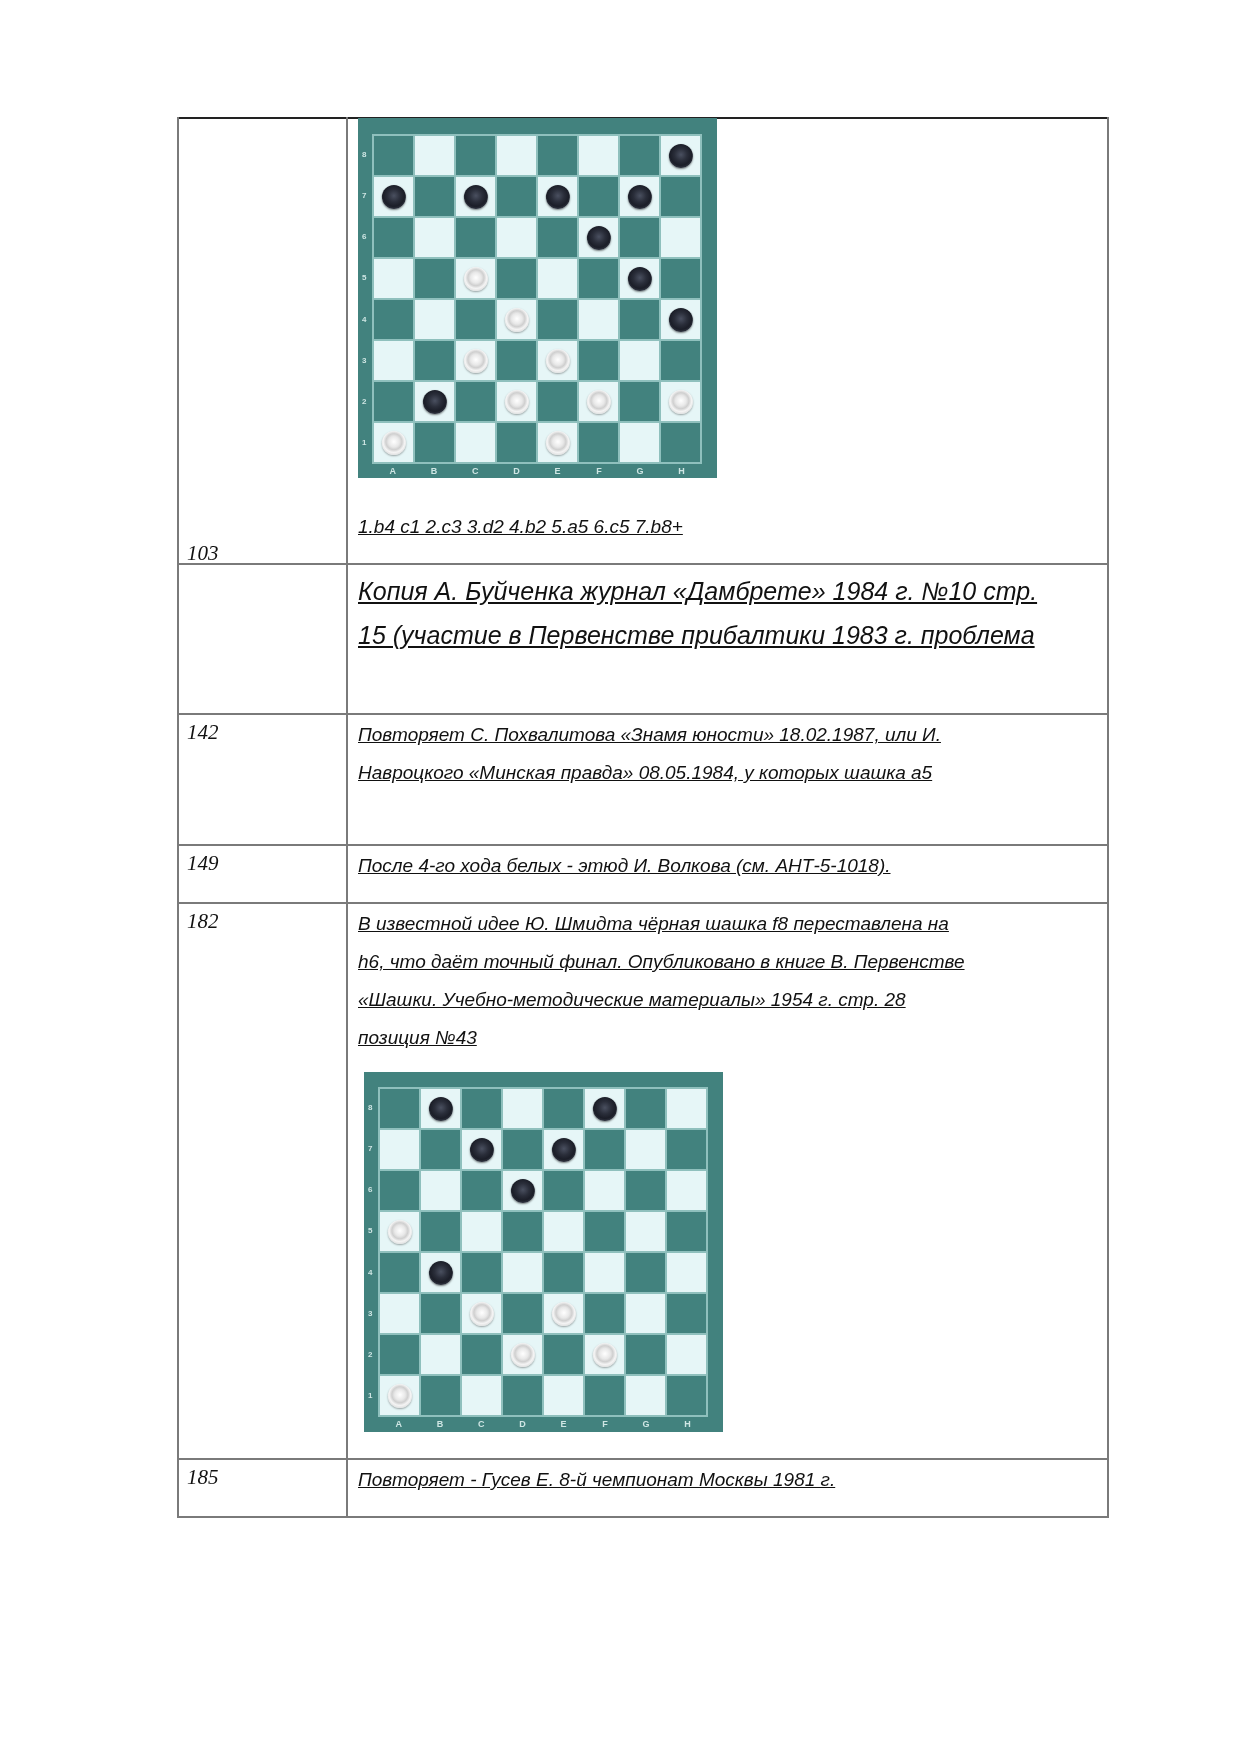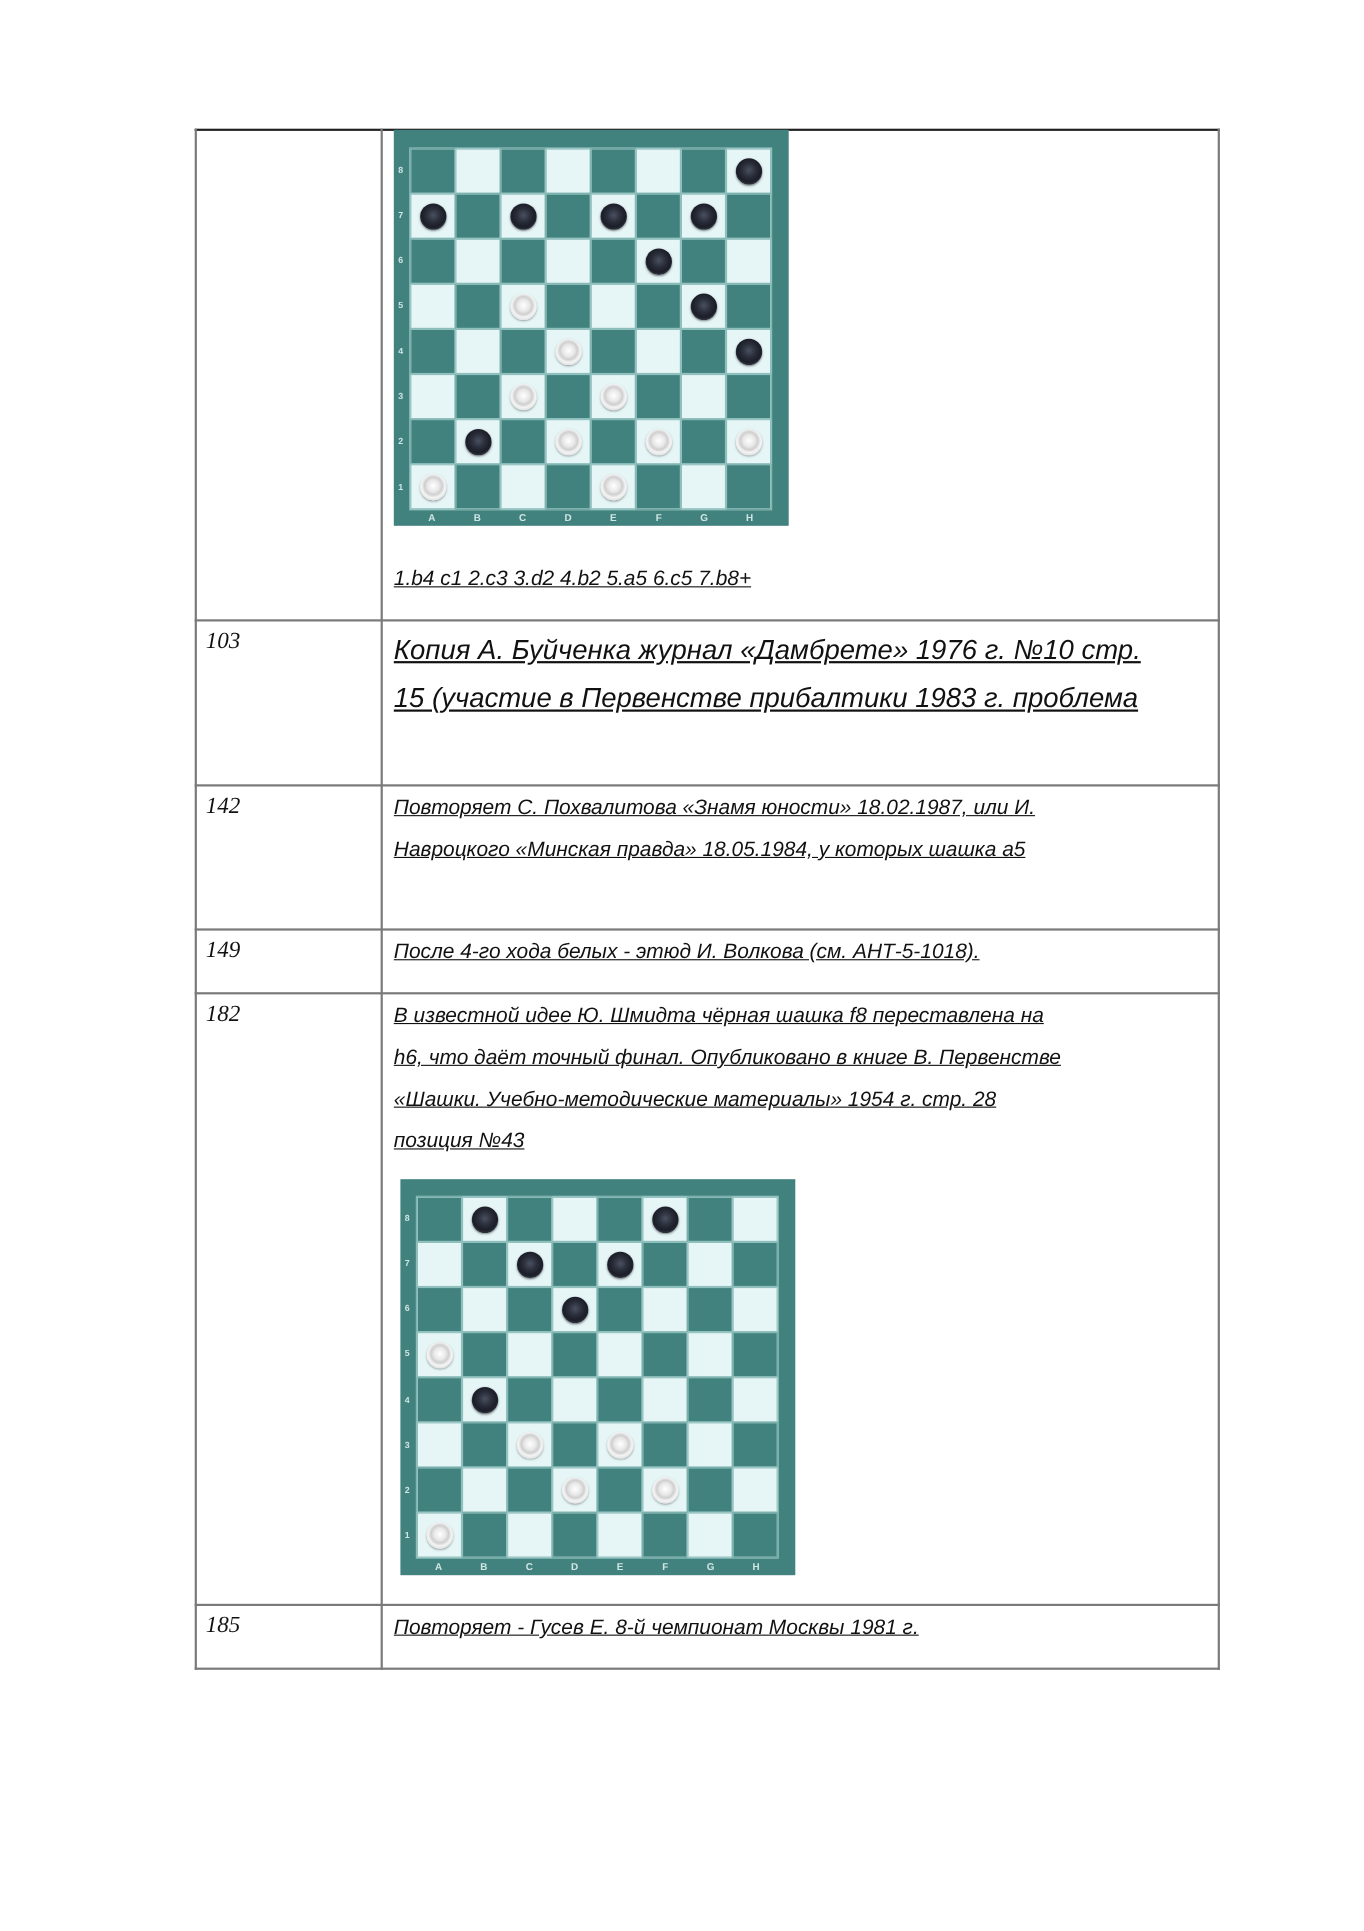--- a/index.html
+++ b/index.html
@@ -153,30 +153,30 @@
       <span class="file-lbl" style="left: 55.25px; width: 41.25px; top: 348px;">B</span>
       <span class="file-lbl" style="left: 96.5px; width: 41.25px; top: 348px;">C</span>
       <span class="file-lbl" style="left: 137.75px; width: 41.25px; top: 348px;">D</span>
       <span class="file-lbl" style="left: 179px; width: 41.25px; top: 348px;">E</span>
       <span class="file-lbl" style="left: 220.25px; width: 41.25px; top: 348px;">F</span>
       <span class="file-lbl" style="left: 261.5px; width: 41.25px; top: 348px;">G</span>
       <span class="file-lbl" style="left: 302.75px; width: 41.25px; top: 348px;">H</span>
     </div>
   <div class="txt small" style="top:508px;">1.b4 c1 2.c3 3.d2 4.b2 5.a5 6.c5 7.b8+</div>
 
-  <div class="num" style="top:570px;">103</div>
+  <div class="num" style="top:541px;">103</div>
   <div class="txt large" style="top:569px;">
-    <div>Копия А. Буйченка журнал «Дамбрете» 1976 г. №10 стр.</div>
+    <div>Копия А. Буйченка журнал «Дамбрете» 1984 г. №10 стр.</div>
     <div>15 (участие в Первенстве прибалтики 1983 г. проблема</div>
   </div>
 
   <div class="num" style="top:720px;">142</div>
   <div class="txt small" style="top:716px;">
     <div>Повторяет С. Похвалитова «Знамя юности» 18.02.1987, или И.</div>
-    <div>Навроцкого «Минская правда» 18.05.1984,  у которых шашка а5</div>
+    <div>Навроцкого «Минская правда» 08.05.1984,  у которых шашка а5</div>
   </div>
 
   <div class="num" style="top:851px;">149</div>
   <div class="txt small" style="top:847px;">
     <div>После 4-го хода белых - этюд И. Волкова (см. АНТ-5-1018).</div>
   </div>
 
   <div class="num" style="top:909px;">182</div>
   <div class="txt small" style="top:905px;">
     <div>В известной идее Ю. Шмидта чёрная шашка f8 переставлена на</div>

